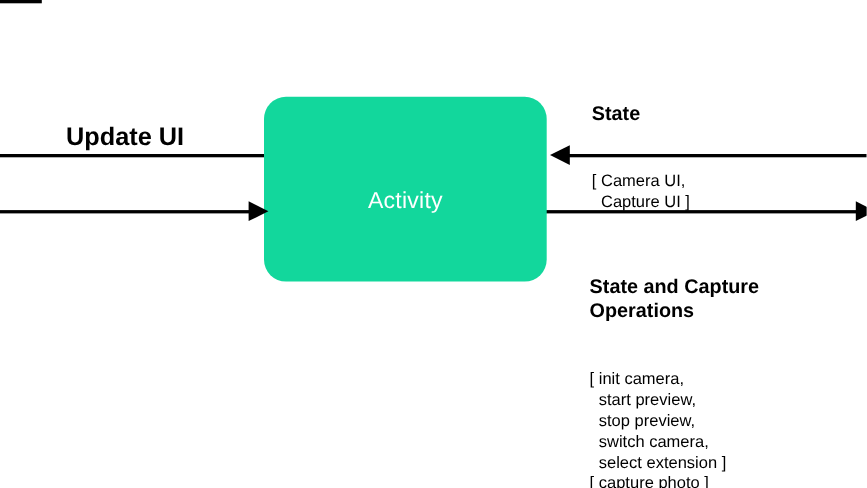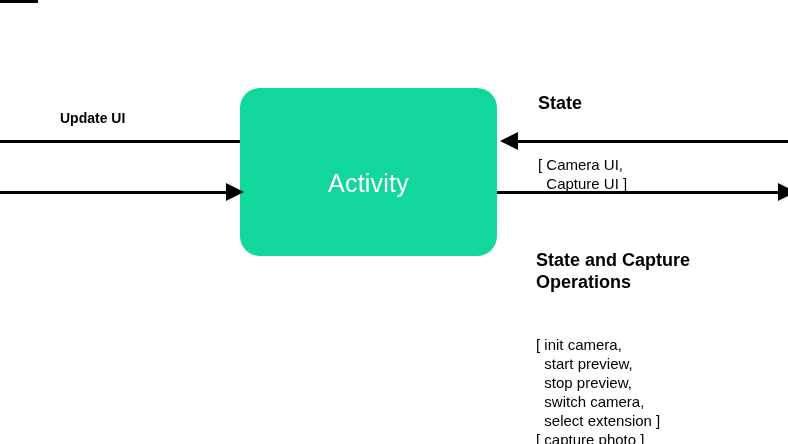--- a/index.html
+++ b/index.html
@@ -36,21 +36,21 @@
     top: 88px;
     width: 257px;
     height: 168px;
     border-radius: 20px;
     display: flex;
     align-items: center;
     justify-content: center;
     z-index: 3;
   }
   .activity-node .node-label {
-    font-size: 25px;
+    font-size: 21px;
     color: #ffffff;
     letter-spacing: 0.2px;
     margin-top: 22px;
   }
 
   
   .edge {
     position: absolute;
     height: 3px;
     background: #000000;
@@ -97,21 +97,21 @@
   .label-list {
     font-weight: normal;
     font-size: 15px;
     display: block;
   }
 
   .lbl-update-ui {
     left: 60px;
     top: 110px;
     font-weight: bold;
-    font-size: 14px;
+    font-size: 23px;
   }
   .lbl-actions    { left: 22px;  top: 208px; }
   .lbl-state      { left: 538px; top: 51px;  }
   .lbl-ops        { left: 536px; top: 208px; }
 </style>
 </head>
 <body>
 
 <div id="canvas">
 

